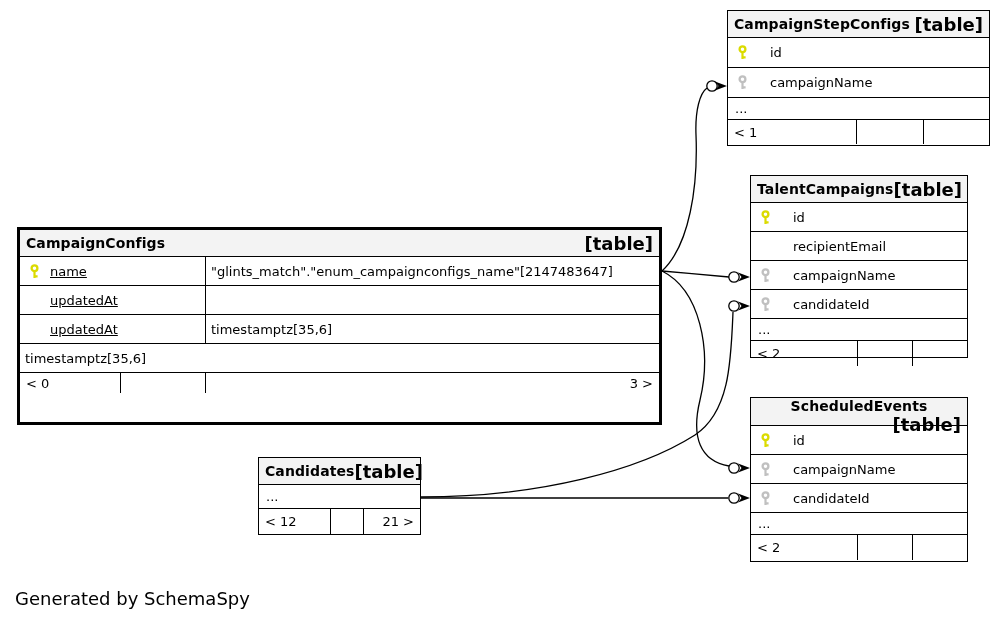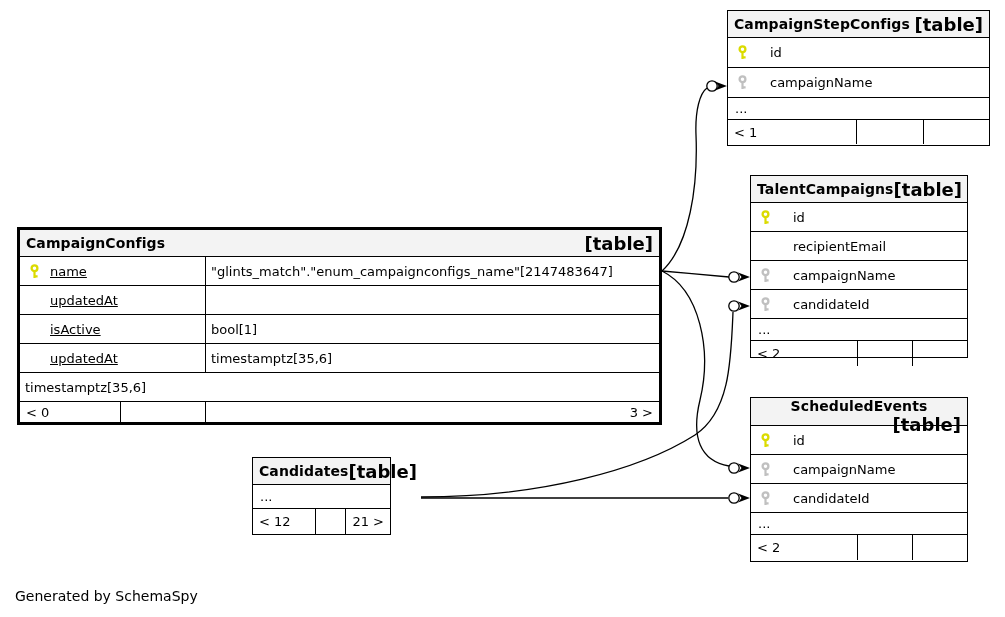--- a/index.html
+++ b/index.html
@@ -90,28 +90,28 @@
   #t-campaignconfigs     { left: 17px;  top: 227px; width: 645px; height: 198px; }
   #t-campaignconfigs .ftr { height: 20px; }
   #t-campaignstepconfigs { left: 727px; top: 10px;  width: 263px; height: 136px; }
   #t-campaignstepconfigs .r { height: 30px; }
   #t-campaignstepconfigs .ftr { height: 24px; }
   #t-talentcampaigns     { left: 750px; top: 175px; width: 218px; height: 183px; }
   #t-talentcampaigns .ftr { height: 25px; }
   #t-scheduledevents     { left: 750px; top: 397px; width: 218px; height: 165px; }
   #t-scheduledevents .hdr { height: 28px; flex-direction: column; }
   #t-scheduledevents .ftr { height: 25px; }
-  #t-candidates          { left: 252px; top: 457px; width: 139px; height: 78px; }
+  #t-candidates          { left: 258px; top: 457px; width: 163px; height: 78px; }
   #t-candidates .ell { height: 24px; }
   #t-candidates .ftr { height: 25px; }
 
   .note {
     position: absolute;
     left: 15px; top: 588px;
-    font-size: 14px;
+    font-size: 18px;
   }
 </style>
 </head>
 <body>
 
 <div class="diagram">
 
   <svg class="edges" width="1005" height="617" viewBox="0 0 1005 617">
     <g fill="none" stroke="#000" stroke-width="1.3">
       <path d="M 662 271 C 690 245 698 185 696 135 C 695 110 700 93 707 88"></path>
@@ -155,27 +155,20 @@
     </div>
     <div class="r">
       <div class="cell-name">
         <span class="k"></span>
         <span class="lbl">updatedAt</span>
       </div>
     </div>
     <div class="r">
       <div class="cell-name">
         <span class="k"></span>
-        <span class="lbl">isActive</span>
-      </div>
-      <div class="cell-type">bool[1]</div>
-    </div>
-    <div class="r">
-      <div class="cell-name">
-        <span class="k"></span>
         <span class="lbl">updatedAt</span>
       </div>
       <div class="cell-type">timestamptz[35,6]</div>
     </div>
     <div class="r">
       <div class="cell-type">timestamptz[35,6]</div>
     </div>
     <div class="ftr">
       <div class="fc" style="width:101px">&lt; 0</div>
       <div class="fc" style="width:85px"></div>

